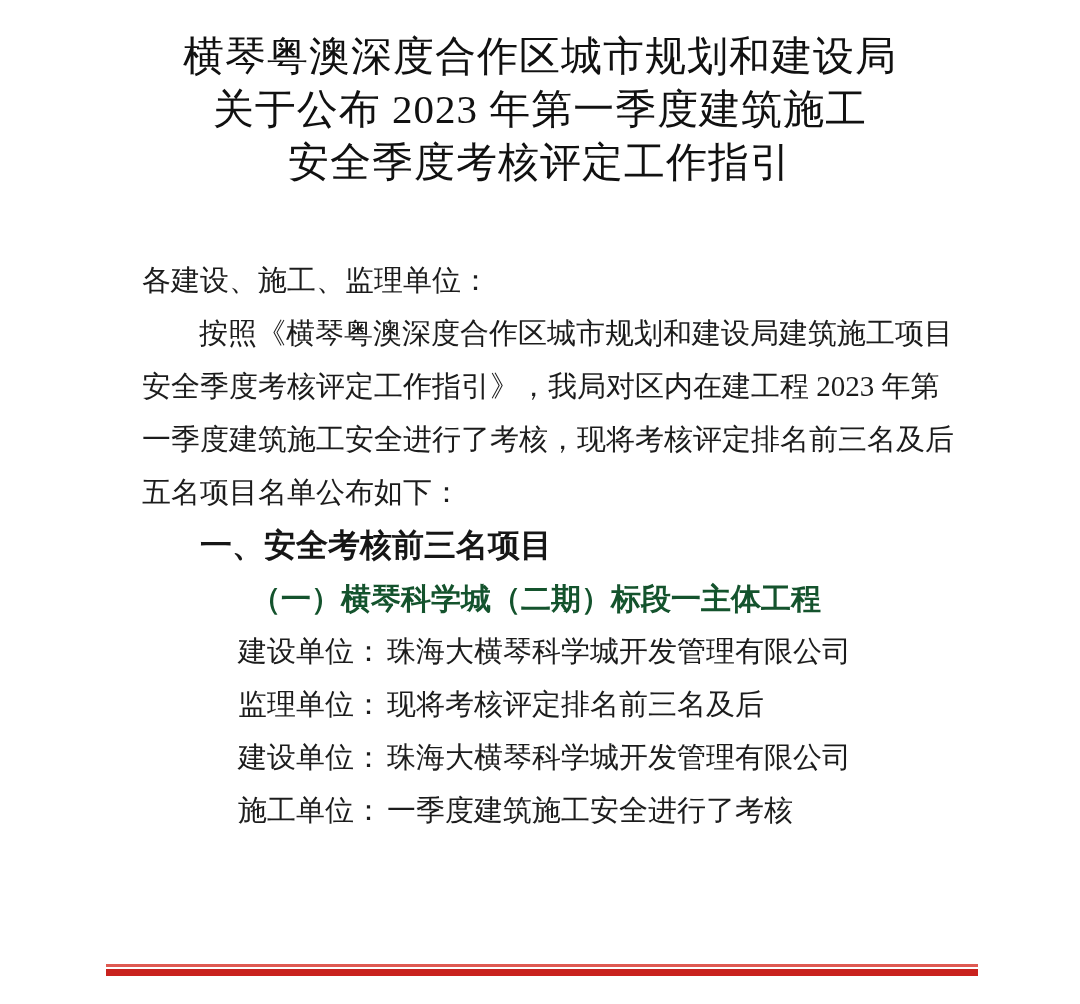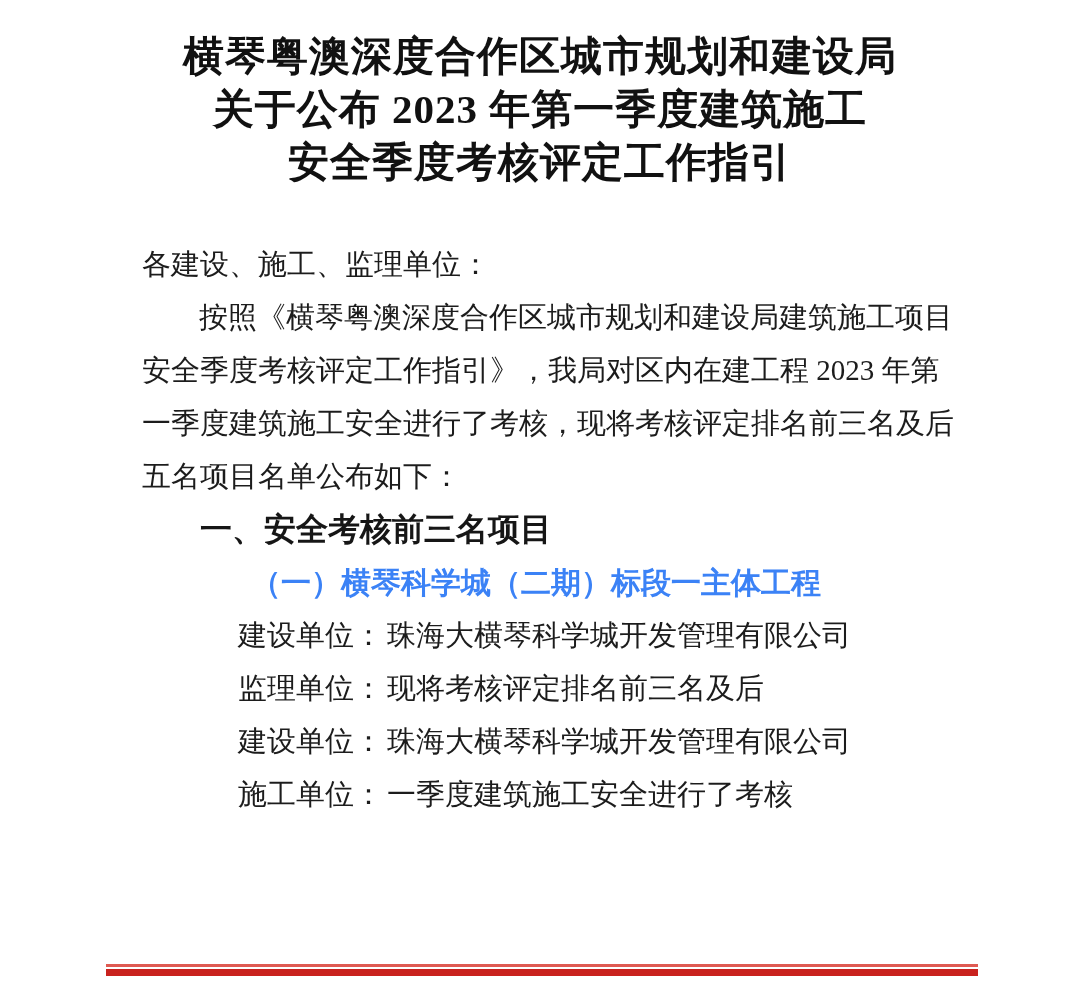--- a/index.html
+++ b/index.html
@@ -20,29 +20,29 @@
   .title-block {
     position: absolute;
     top: 30px;
     left: 0;
     width: 1080px;
     text-align: center;
   }
   .title-line {
     font-size: 41px;
     line-height: 53px;
-    font-weight: bold;
+    font-weight: normal;
     color: #111111;
     letter-spacing: 1px;
     white-space: nowrap;
   }
   
   .body-text {
     position: absolute;
-    top: 238px;
+    top: 254px;
     left: 142px;
     width: 812px;
   }
   .line {
     height: 53px;
     line-height: 53px;
     font-size: 29px;
     white-space: nowrap;
     color: #1c1c1c;
   }
@@ -51,21 +51,21 @@
     padding-left: 58px;
     font-family: "Liberation Sans", "DejaVu Sans", sans-serif;
     font-weight: bold;
     font-size: 32px;
     color: #161616;
   }
   .project-heading {
     padding-left: 109px;
     font-weight: bold;
     font-size: 30px;
-    color: #3b82f6;
+    color: #14532d;
   }
   .unit-line { padding-left: 96px; }
   .unit-label { display: inline-block; }
   .unit-value { display: inline-block; margin-left: 4px; }
   
   .footer-rule {
     position: absolute;
     left: 106px;
     top: 964px;
     width: 872px;

